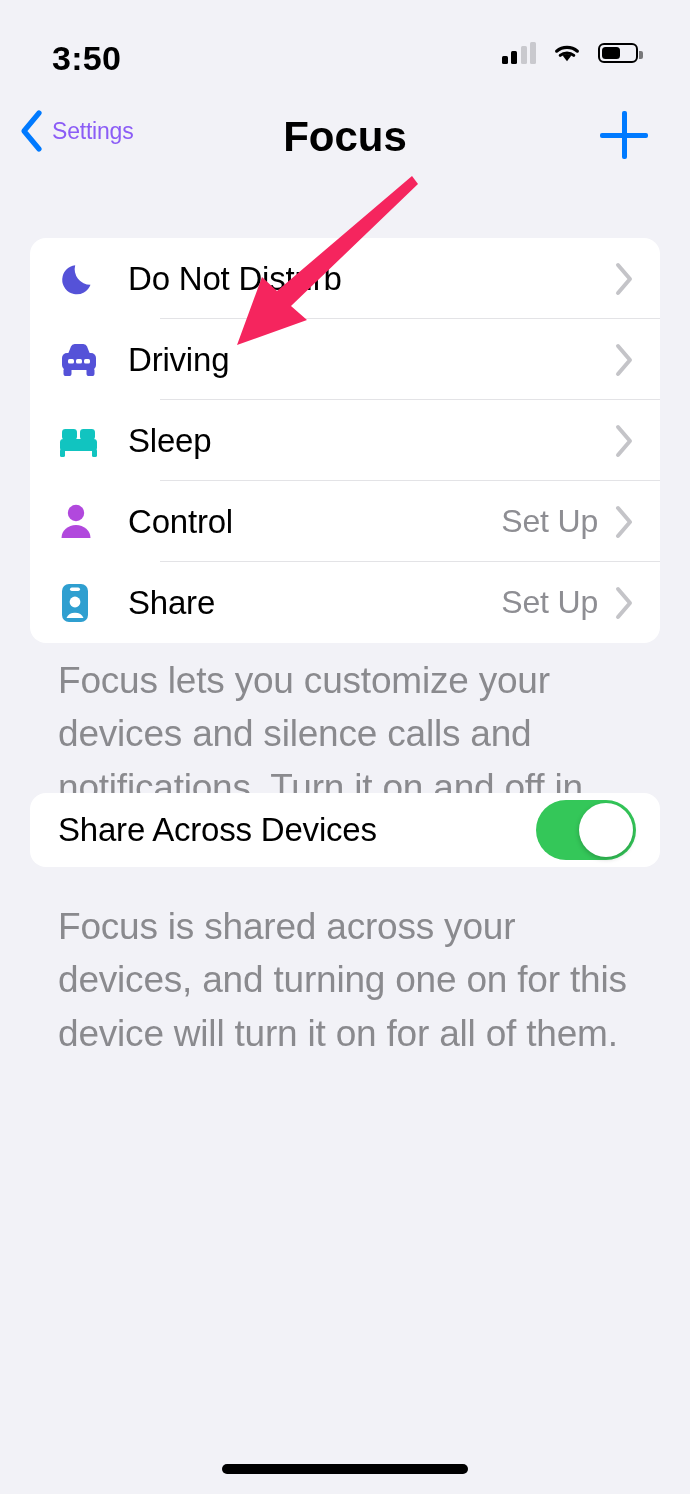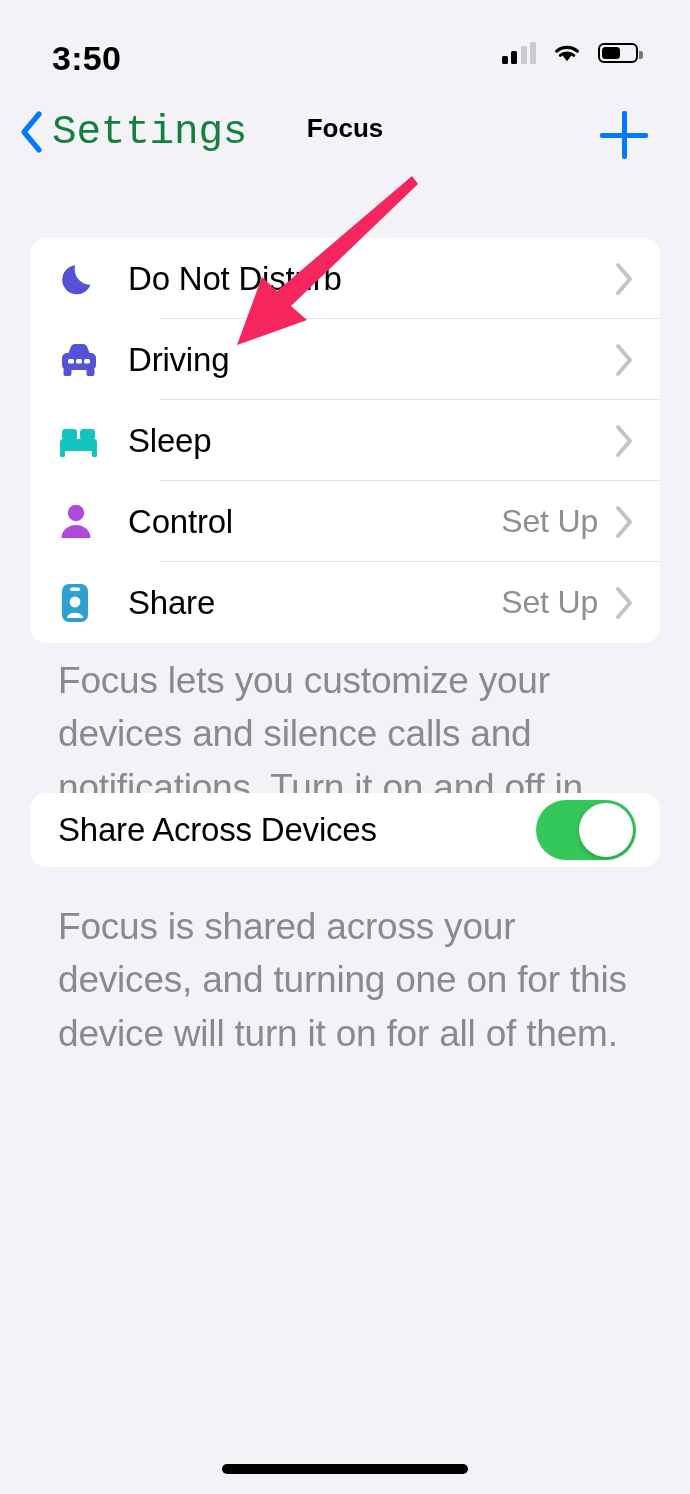--- a/index.html
+++ b/index.html
@@ -28,22 +28,22 @@
   .bars i:nth-child(4){ height:22px; }
   .wifi { width:30px; height:22px; }
   .batt { position:relative; width:40px; height:20px; border:2.4px solid #000; border-radius:6px; }
   .batt::after { content:""; position:absolute; right:-6.5px; top:6px; width:3.5px; height:8px; background:#000; border-radius:0 2px 2px 0; opacity:.5; }
   .batt .fill { position:absolute; left:2px; top:2px; bottom:2px; background:#000; border-radius:3.5px; }
 
   
   .navbar { position:absolute; top:103px; left:0; width:690px; height:62px; }
   .nav-back { position:absolute; left:18px; top:6px; display:flex; align-items:center; gap:8px; }
   .nav-back svg { display:block; }
-  .nav-back-label { font-size:41px; color:#15803d; letter-spacing:-.2px;font-family:Liberation Mono, monospace; }
-  .nav-title { position:absolute; left:0; right:0; top:10px; text-align:center; font-size:26px; font-weight:700; color:#000; }
+  .nav-back-label { font-size:23px; color:#8b5cf6; letter-spacing:-.2px; }
+  .nav-title { position:absolute; left:0; right:0; top:10px; text-align:center; font-size:42px; font-weight:700; color:#000; }
   .nav-add { position:absolute; right:42px; top:8px; width:48px; height:48px; }
   .nav-add::before, .nav-add::after { content:""; position:absolute; background:#007aff; border-radius:2px; }
   .nav-add::before { left:0; top:21.5px; width:48px; height:5px; }
   .nav-add::after  { top:0; left:21.5px; height:48px; width:5px; }
 
   
   .card { position:absolute; left:30px; width:630px; background:#fff; border-radius:16px; overflow:hidden; }
   .row { position:relative; display:flex; align-items:center; height:81px; padding:0 26px 0 26px; }
   .row-icon { width:72px; flex:0 0 72px; display:flex; align-items:center; justify-content:flex-start; }
   .row-label { font-size:33px; color:#000; letter-spacing:-.2px; flex:1; }

